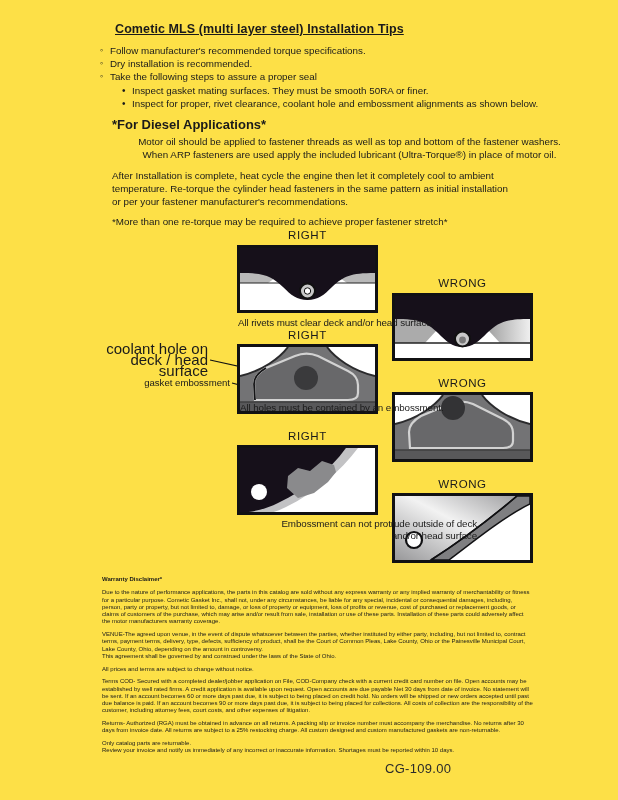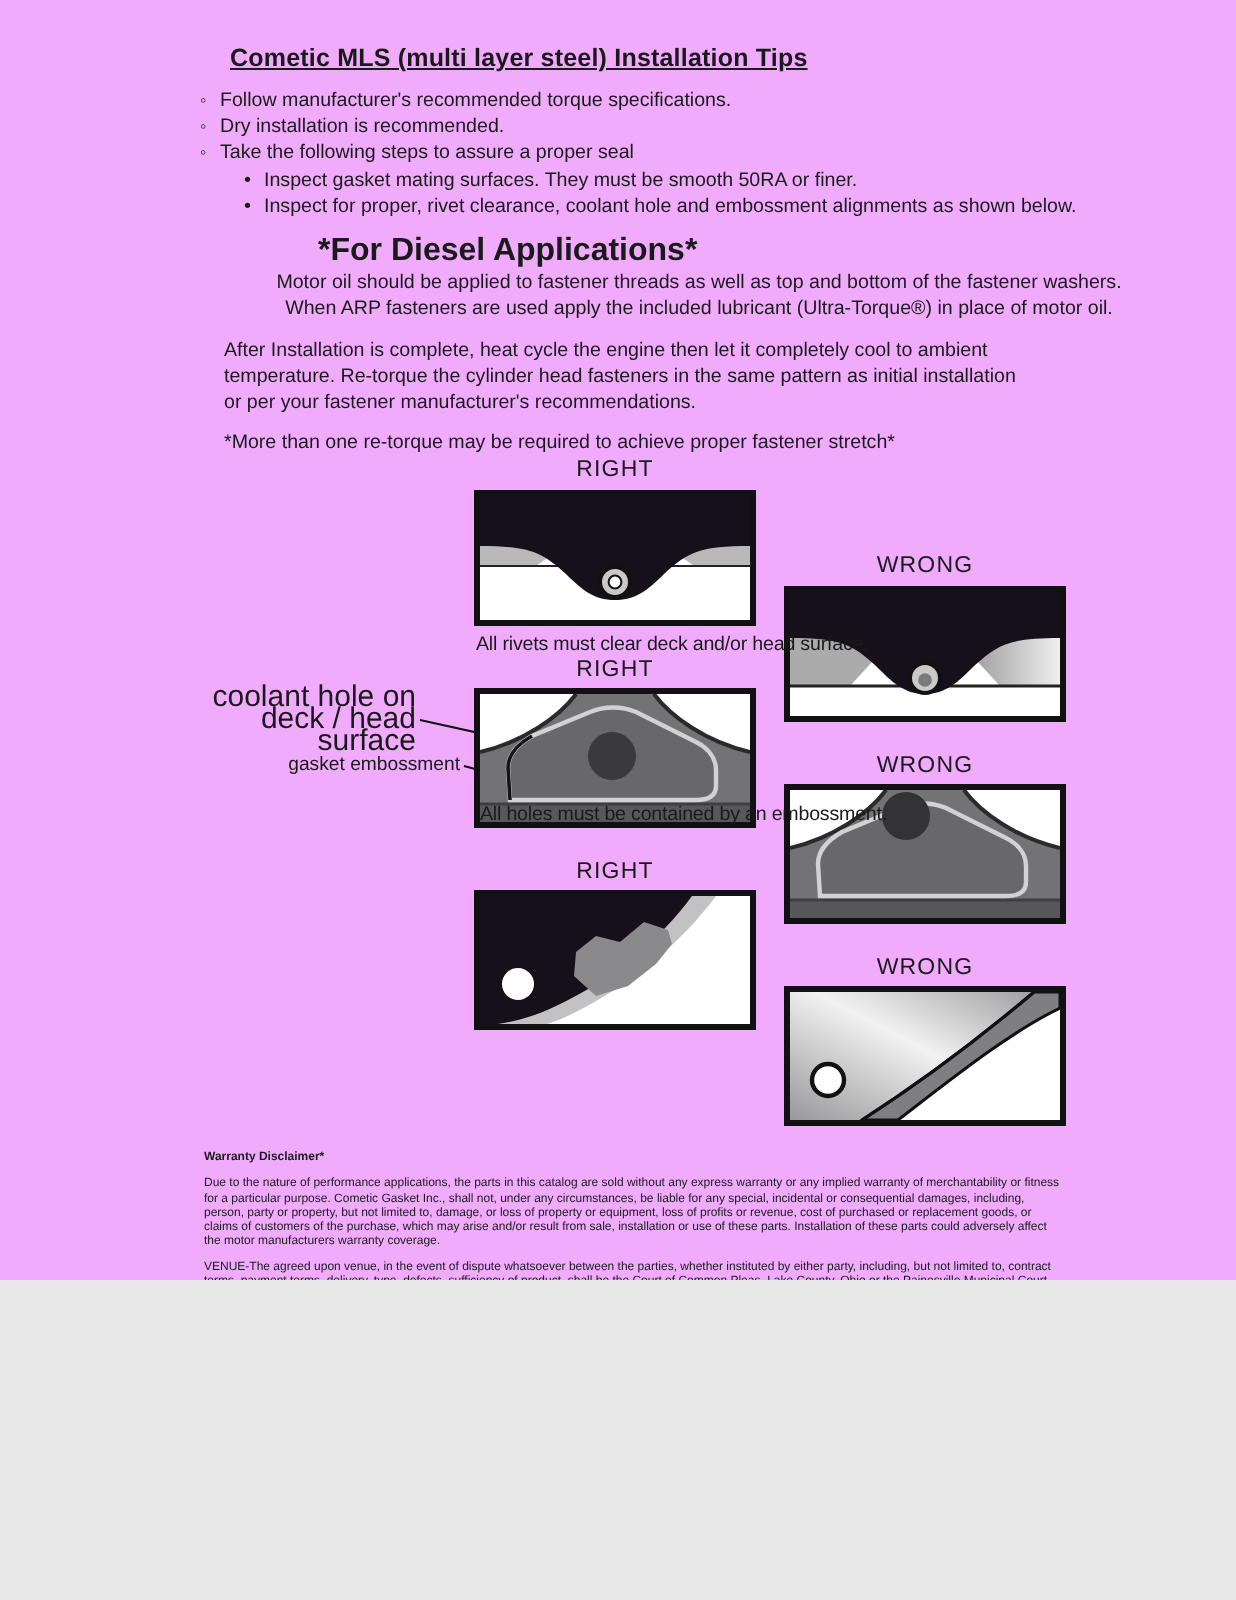--- a/index.html
+++ b/index.html
@@ -1,30 +1,30 @@
 <!DOCTYPE html>
 <html><head>
 <meta charset="utf-8">
 <style>
   html,body{margin:0;padding:0;}
   body{background:#e8e8e8;}
-  #page{position:relative;width:618px;height:640px;background:#f0abfc;overflow:hidden;
+  #page{position:relative;width:618px;height:800px;background:#fde047;overflow:hidden;
         font-family:"Liberation Sans","DejaVu Sans",sans-serif;color:#1a1a1a;}
   .abs{position:absolute;}
   .pre{white-space:pre-line;}
 
   #title{left:115px;top:22px;font-size:12.5px;font-weight:bold;text-decoration:underline;letter-spacing:0.1px;}
 
   #tips{left:100px;top:44px;width:480px;font-size:9.8px;line-height:13.2px;}
   .b-row{display:flex;}
   .b-marker{width:10px;flex:0 0 10px;text-align:left;font-size:9px;}
   .sub{padding-left:22px;}
   .sub .b-marker{font-size:10px;}
 
-  #diesel-heading{left:112px;top:117px;font-size:16px;font-weight:bold;margin-left:47px;}
+  #diesel-heading{left:112px;top:117px;font-size:13px;font-weight:bold;}
   .body-par{left:112px;width:475px;font-size:9.8px;line-height:13px;}
   #diesel-p1{top:135px;text-align:center;}
   #diesel-p2{top:169px;}
   #retorque-note{top:215px;}
 
   .rw-label{width:141px;text-align:center;font-size:11.5px;font-weight:normal;letter-spacing:0.6px;}
   .diag-box{box-sizing:border-box;width:141px;border:3px solid #111113;background:#fff;overflow:hidden;}
   .diag-box svg{display:block;}
   .cap{font-size:9.8px;line-height:11.5px;letter-spacing:-0.1px;text-align:right;}
 
@@ -180,20 +180,22 @@
             <stop offset="1" stop-color="#a0a0a2"></stop>
         </linearGradient>
       </defs>
       <rect width="135" height="64" fill="#ffffff"></rect>
       <path d="M0,0 H122 C96,22 64,46 36,64 L0,64 Z" fill="url(#gradBand)"></path>
       <path d="M122,0 H135 V8 C110,20 80,44 54,64 L36,64 C64,46 96,22 122,0 Z" fill="#7f7f81" stroke="#111113" stroke-width="1.5"></path>
       <path d="M122,0 C96,22 64,46 36,64" fill="none" stroke="#111113" stroke-width="1.6"></path>
       <circle cx="19" cy="44" r="8" fill="#ffffff" stroke="#111113" stroke-width="2.2"></circle>
     </svg>
   </div>
+  <div id="row3-caption" class="abs cap pre">Embossment can not protrude outside of deck
+and/or head surface</div>
 
   <div id="legal" class="abs">
     <h4>Warranty Disclaimer*</h4>
     <p class="pre">Due to the nature of performance applications, the parts in this catalog are sold without any express warranty or any implied warranty of merchantability or fitness for a particular purpose.  Cometic Gasket Inc., shall not, under any circumstances, be liable for any special, incidental or consequential damages, including, person, party or property, but not limited to, damage, or loss of property or equipment, loss of profits or revenue, cost of purchased or replacement goods, or claims of customers of the purchase, which may arise and/or result from sale, installation or use of these parts.  Installation of these parts could adversely affect the motor manufacturers warranty coverage.</p>
     <p class="pre">VENUE-The agreed upon venue, in the event of dispute whatsoever between the parties, whether instituted by either party, including, but not limited to, contract terms, payment terms, delivery, type, defects, sufficiency of product, shall be the Court of Common Pleas, Lake County, Ohio or the Painesville Municipal Court, Lake County, Ohio, depending on the amount in controversy.
 This agreement shall be governed by and construed under the laws of the State of Ohio.</p>
     <p class="pre">All prices and terms are subject to change without notice.</p>
     <p class="pre">Terms COD- Secured with a completed dealer/jobber application on File, COD-Company check with a current credit card number on file.  Open accounts may be established by well rated firms.  A credit application is available upon request.  Open accounts are due payable Net 30 days from date of invoice.  No statement will be sent.  If an account becomes 60 or more days past due, it is subject to being placed on credit hold.  No orders will be shipped or new orders accepted until past due balance is paid.  If an account becomes 90 or more days past due, it is subject to being placed for collections.  All costs of collection are the responsibility of the customer, including attorney fees, court costs, and other expenses of litigation.</p>
     <p class="pre">Returns- Authorized (RGA) must be obtained in advance on all returns.  A packing slip or invoice number must accompany the merchandise.  No returns after 30 days from invoice date.  All returns are subject to a 25% restocking charge.  All custom designed and custom manufactured gaskets are non-returnable.</p>
     <p class="pre">Only catalog parts are returnable.

